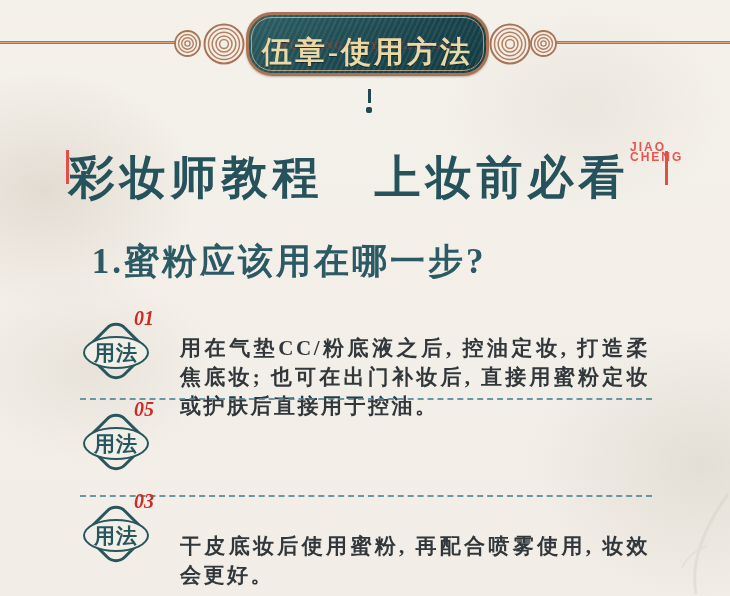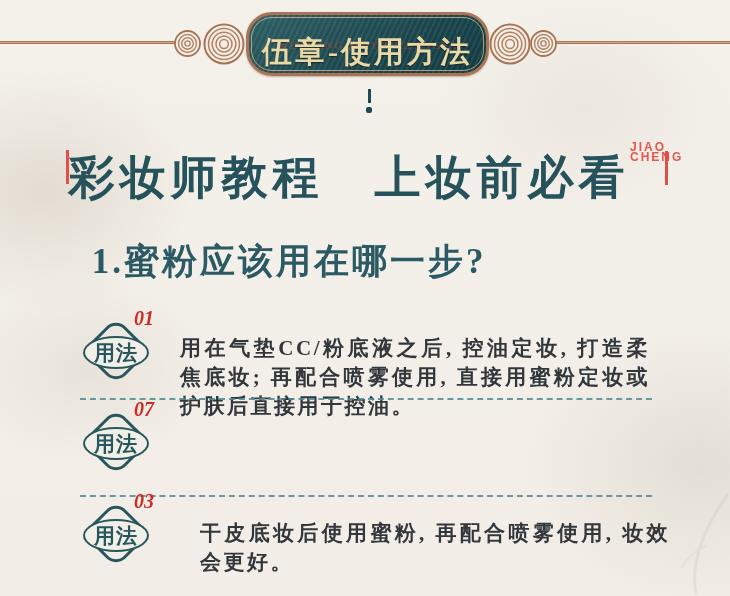--- a/index.html
+++ b/index.html
@@ -101,21 +101,21 @@
     color:#cf2b25;
   }
   .tip-text{
     position:absolute;left:180px;width:470px;
     font-size:21px;line-height:29px;letter-spacing:2.5px;
     color:#32373b;font-weight:600;
     text-align:justify;
   }
   .tip-1{top:313px;}
   .tip-2{top:419px;}
-  .tip-3{top:498px;margin-left:20px;}
+  .tip-3{top:511px;}
   .badge-1{top:314px;}
   .badge-2{top:405px;}
   .badge-3{top:497px;}
   .divider{
     position:absolute;left:80px;width:572px;height:0;
     border-top:2px dashed #4f8a98;opacity:0.85;
   }
   .divider-1{top:398px;}
   .divider-2{top:495px;}
   
@@ -174,30 +174,30 @@
 
   <h2 class="subtitle">1.蜜粉应该用在哪一步?</h2>
 
   <div class="badge badge-1">
     <div class="badge-diamond"></div>
     <div class="badge-oval">
       <span>用法</span>
     </div>
     <span class="badge-num">01</span>
   </div>
-  <p class="tip-text tip-1">用在气垫CC/粉底液之后, 控油定妆, 打造柔焦底妆; 再配合喷雾使用, 直接用蜜粉定妆或护肤后直接用于控油。</p>
+  <p class="tip-text tip-1">用在气垫CC/粉底液之后, 控油定妆, 打造柔焦底妆; 也可在出门补妆后, 直接用蜜粉定妆或护肤后直接用于控油。</p>
 
   <div class="divider divider-1"></div>
 
   <div class="badge badge-2">
     <div class="badge-diamond"></div>
     <div class="badge-oval">
       <span>用法</span>
     </div>
-    <span class="badge-num">07</span>
+    <span class="badge-num">05</span>
   </div>
 
   <div class="divider divider-2"></div>
 
   <div class="badge badge-3">
     <div class="badge-diamond"></div>
     <div class="badge-oval">
       <span>用法</span>
     </div>
     <span class="badge-num">03</span>

